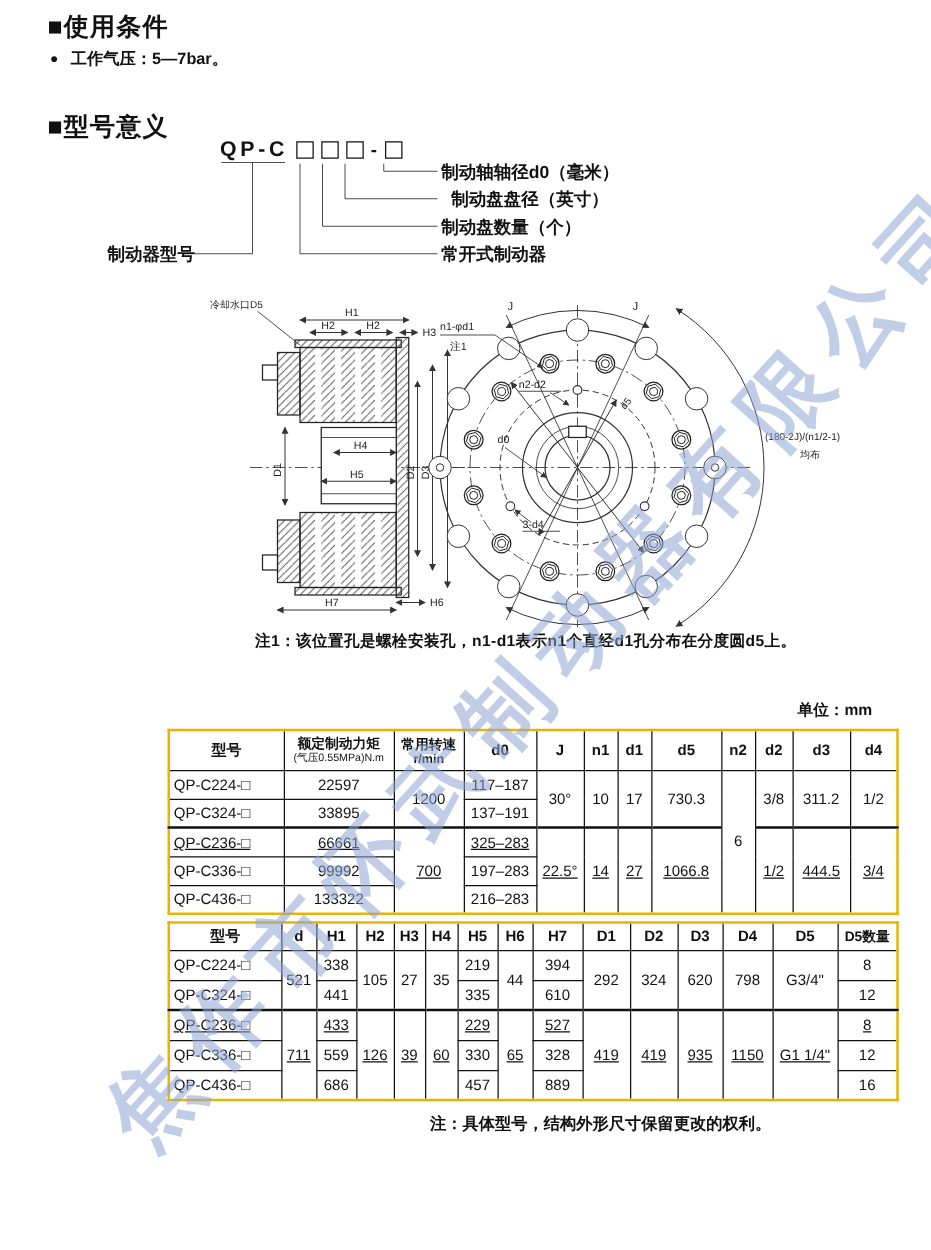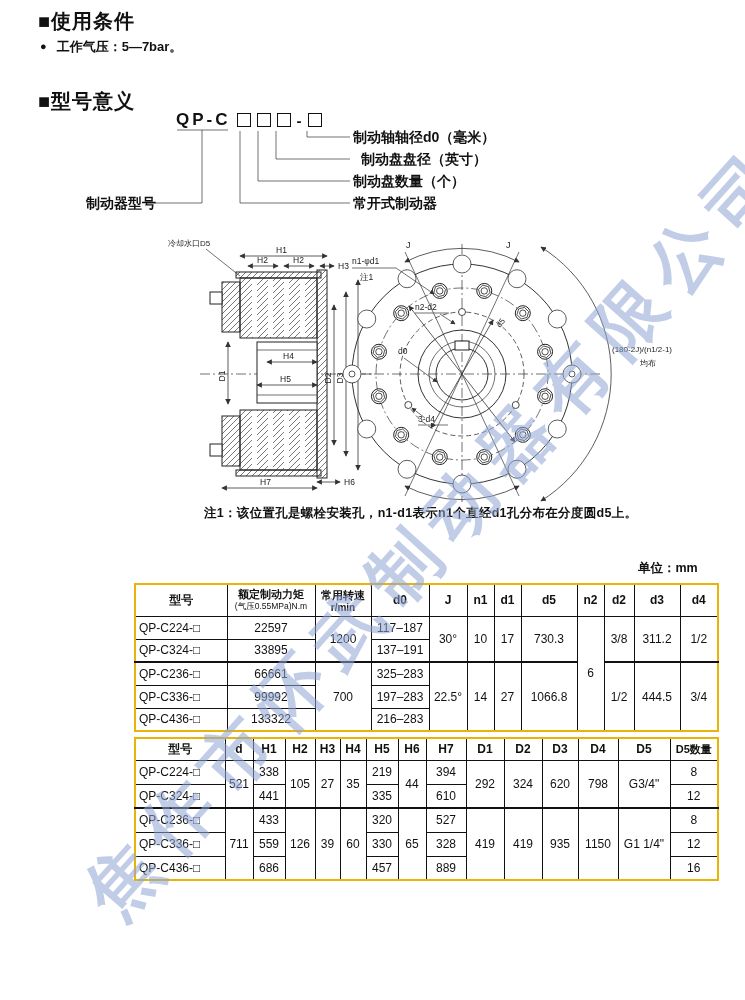--- a/index.html
+++ b/index.html
@@ -38,21 +38,21 @@
   .ptable{border-collapse:collapse;table-layout:fixed;width:583px;border:2px solid #eab308;background:transparent;}
   .ptable td{border:1px solid #111;text-align:center;font-size:12px;padding:0;overflow:hidden;white-space:nowrap;}
   .ptable .hdr td{font-weight:bold;}
   .ptable .model-cell{text-align:left;padding-left:3px;font-size:12px;}
   .ptable .sub{font-size:8.5px;font-weight:normal;display:block;margin-top:-1px;}
   .ptable .sub2{font-size:10px;display:block;margin-top:-1px;}
   .t1 tr{height:23px;}
   .t1 tr.hdr{height:32px;}
   .t2 tr{height:24px;}
   .t2 tr.hdr{height:22px;}
-  tr.grp td{border-top:2px solid #111;}
+  tr.grp td{border-top:2px solid #111;text-decoration:underline;}
   
   .watermark{left:100px;top:860px;transform:rotate(-48deg);transform-origin:0 50%;
              font-size:70px;letter-spacing:14px;white-space:nowrap;opacity:0.55;
              font-weight:bold;z-index:5;pointer-events:none;}
 </style>
 </head>
 <body>
 
 <div class="page">
 
@@ -397,21 +397,21 @@
       <td>610</td>
       <td>12</td>
     </tr>
     <tr class="grp">
       <td class="model-cell">QP-C236-□</td>
       <td rowspan="3">711</td>
       <td>433</td>
       <td rowspan="3">126</td>
       <td rowspan="3">39</td>
       <td rowspan="3">60</td>
-      <td>320</td>
+      <td>229</td>
       <td rowspan="3">65</td>
       <td>527</td>
       <td rowspan="3">419</td>
       <td rowspan="3">419</td>
       <td rowspan="3">935</td>
       <td rowspan="3">1150</td>
       <td rowspan="3">G1 1/4"</td>
       <td>8</td>
     </tr>
     <tr>
@@ -424,15 +424,16 @@
     <tr>
       <td class="model-cell">QP-C436-□</td>
       <td>686</td>
       <td>457</td>
       <td>889</td>
       <td>16</td>
     </tr>
   </tbody>
     </table>
 
+  <div class="abs bottom-note" style="left:344px;top:890px;">注：具体型号，结构外形尺寸保留更改的权利。</div>
 
   <div class="abs watermark" style="color: rgb(143, 166, 212);">焦作市怀武制动器有限公司</div>
 </div>
 
 </body></html>

